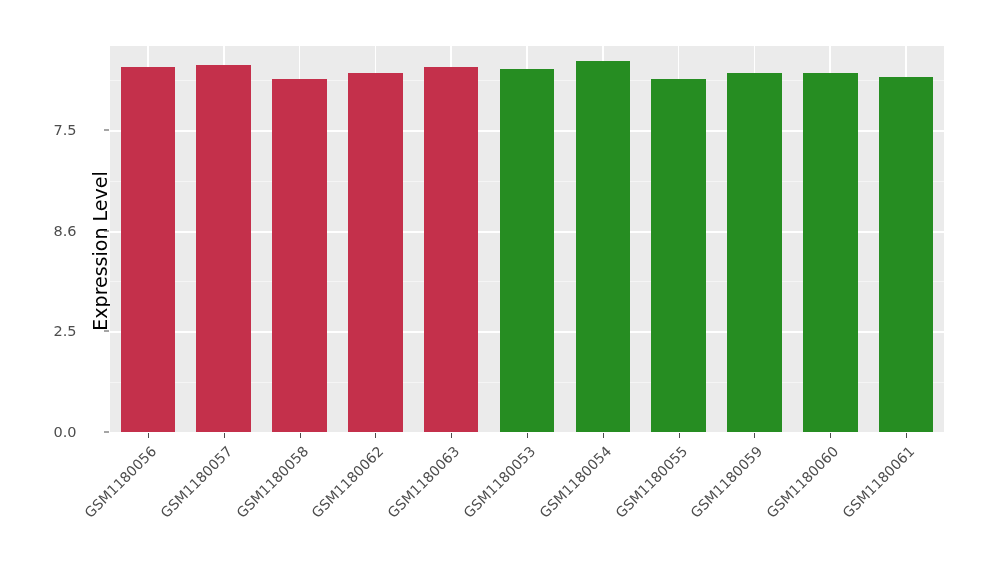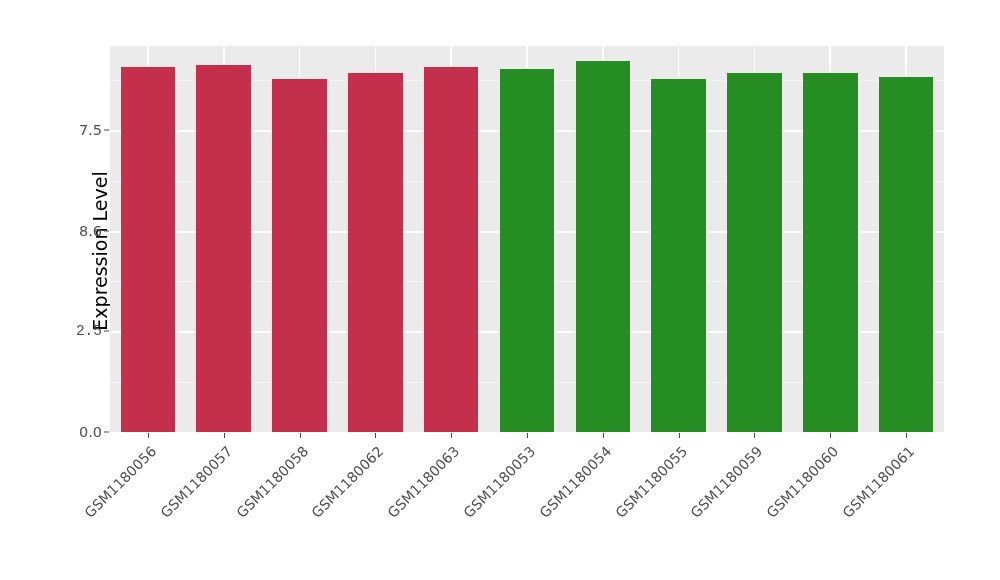--- a/index.html
+++ b/index.html
@@ -20,23 +20,23 @@
     transform:rotate(-90deg);
     transform-origin:center center;
     font-size:19px;
     color:#000000;
     white-space:nowrap;
   }
 
   
   .ytick{
     position:absolute;
-    right:0;
+    right:10px;
     width:100%;
-    text-align:right;
+    text-align:center;
     font-size:14.5px;
     color:#4d4d4d;
     transform:translateY(-50%);
     white-space:nowrap;
   }
   .yticks{position:absolute;left:48px;top:0;width:54px;height:580px;}
   .ytickmark{
     position:absolute;
     left:104px;
     width:5px;height:1px;
@@ -81,21 +81,21 @@
 </style>
 </head>
 <body>
 
 <div id="root">
 
   <div class="ylabel">Expression Level</div>
 
   <div class="yticks">
       <div class="ytick" style="top: 432px;">0.0</div>
-      <div class="ytick" style="top: 331.479px; font-family: Liberation Mono, monospace;">2.5</div>
+      <div class="ytick" style="top: 331.479px;">2.5</div>
       <div class="ytick" style="top: 230.958px;">8.6</div>
       <div class="ytick" style="top: 130.438px;">7.5</div>
     </div>
 
   <div class="panel">
       <div class="grid-minor" style="top: 335.74px;"></div>
       <div class="grid-minor" style="top: 235.219px;"></div>
       <div class="grid-minor" style="top: 134.698px;"></div>
       <div class="grid-minor" style="top: 34.1771px;"></div>
       <div class="grid-major" style="top: 285.479px;"></div>

